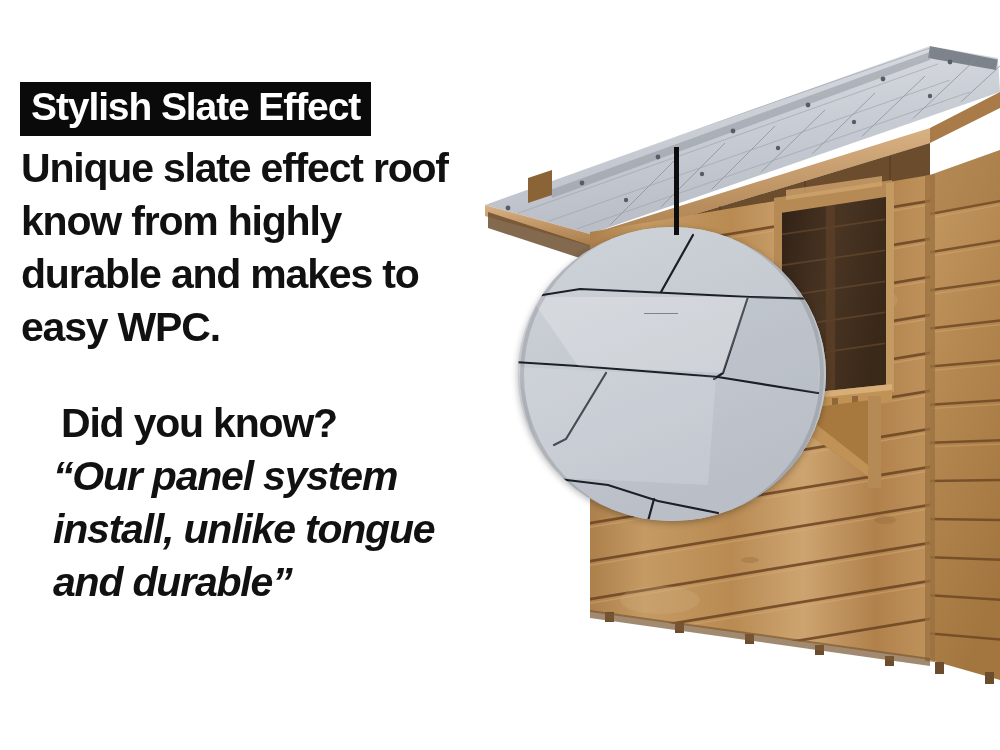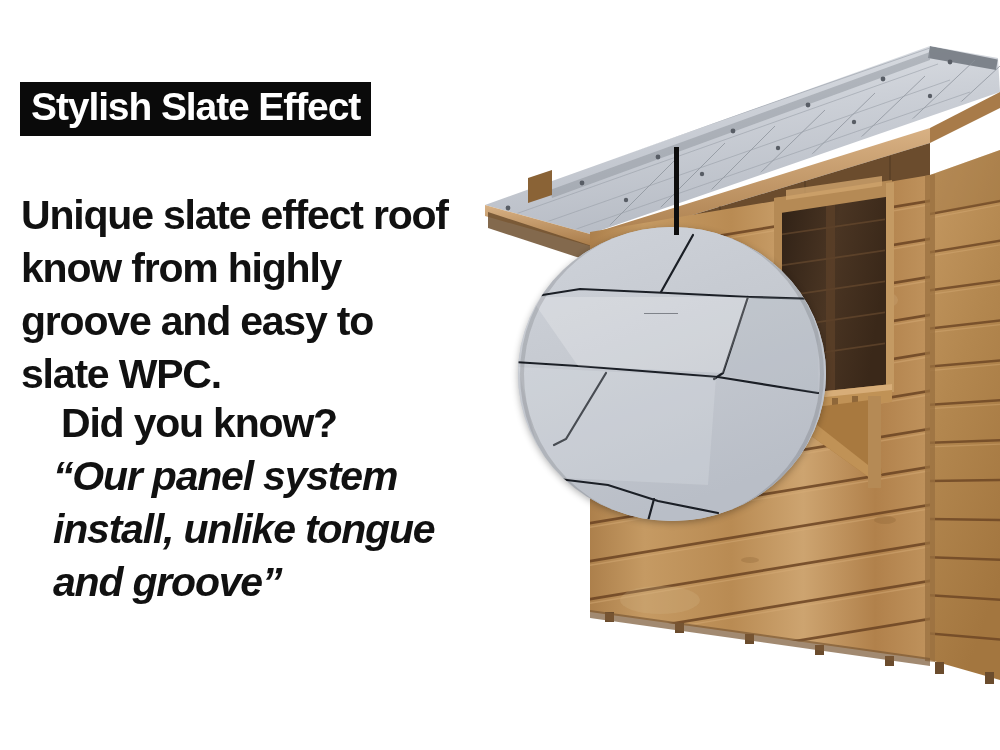--- a/index.html
+++ b/index.html
@@ -44,21 +44,20 @@
     letter-spacing: -1.1px;
     line-height: 42px;
     white-space: nowrap;
   }
 
   .body-block {
     position: absolute;
     left: 21px;
     top: 133px;
     width: 505px;
-    margin-top: 47px;
   }
   .body-line {
     display: block;
     color: #111111;
     font-family: "Liberation Sans", sans-serif;
     font-size: 41px;
     font-weight: bold;
     letter-spacing: -1.2px;
     line-height: 53px;
     white-space: nowrap;
@@ -433,26 +432,26 @@
 
   <div class="text-col">
 
     <div class="title-banner">
       <span class="title-text">Stylish Slate Effect</span>
     </div>
 
     <div class="body-block">
       <span class="body-line">Unique slate effect roof</span>
       <span class="body-line">know from highly</span>
-      <span class="body-line">groove and easy to</span>
-      <span class="body-line">slate WPC.</span>
+      <span class="body-line">durable and makes to</span>
+      <span class="body-line">easy WPC.</span>
     </div>
 
     <div class="didyouknow-block">
       <span class="dyk-line">Did you know?</span>
       <span class="quote-line">“Our panel system</span>
       <span class="quote-line">install, unlike tongue</span>
-      <span class="quote-line">and groove”</span>
+      <span class="quote-line">and durable”</span>
     </div>
 
   </div>
 
 </div>
 
 </body></html>

